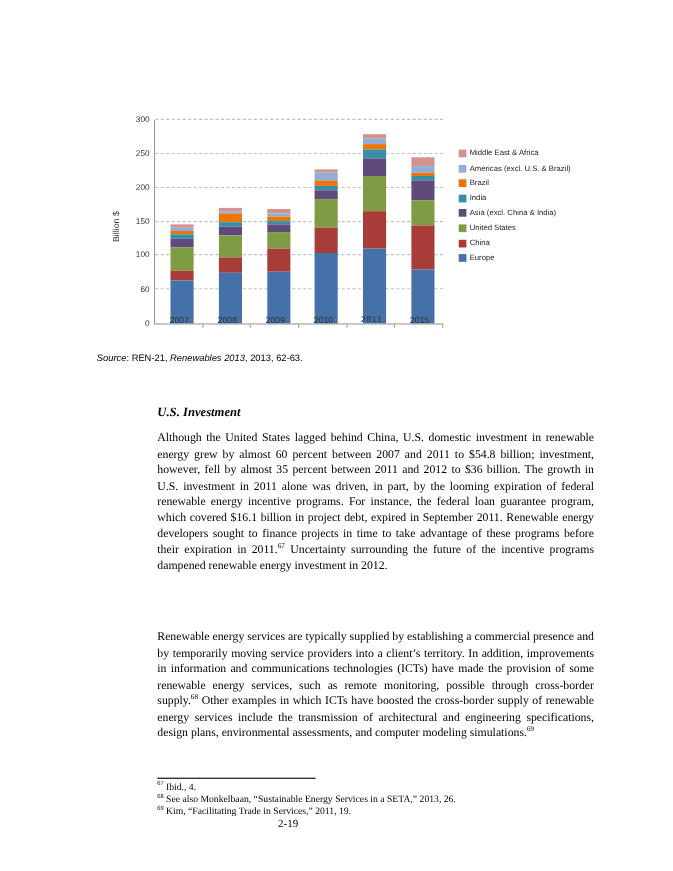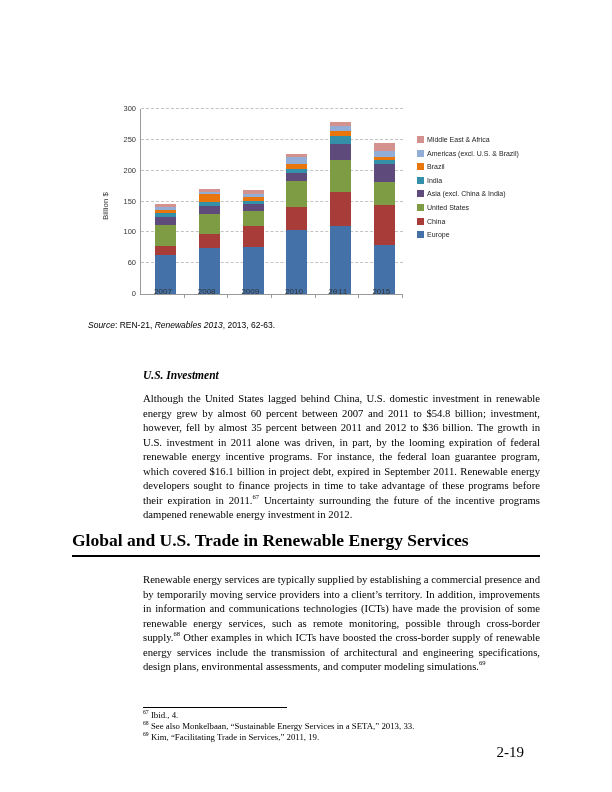--- a/index.html
+++ b/index.html
@@ -42,21 +42,21 @@
   #para2{top:572px;}
   .para sup{font-size:0.62em;line-height:0;vertical-align:super;}
 
   .h-trade{position:absolute;left:72px;top:530px;width:468px;
            font-size:17.5px;font-weight:bold;border-bottom:2px solid #000;padding-bottom:4px;}
 
   
   .fn-rule{position:absolute;left:143px;top:707px;width:144px;border-top:1px solid #000;}
   #footnotes{position:absolute;left:143px;top:710px;width:400px;font-size:8.8px;line-height:10.8px;}
   #footnotes sup{font-size:0.65em;line-height:0;vertical-align:super;}
-  .page-num{position:absolute;left:0;top:744px;width:524px;text-align:right;font-size:15px;}
+  .page-num{position:absolute;left:0;top:744px;width:524px;text-align:center;font-size:10px;}
 </style>
 </head>
 <body>
 
 <div id="page">
 
 
   <div class="y-axis-title">Billion $</div>
 
   <div id="plot">
@@ -183,25 +183,24 @@
     </div>
 
   <div class="source-line">
     <span class="it">Source</span><span>: REN-21, </span><span class="it">Renewables 2013</span><span>, 2013, 62-63.</span>
   </div>
 
   <div class="h-usinv">U.S. Investment</div>
 
   <div class="para" id="para1"><span>Although the United States lagged behind China, U.S. domestic investment in renewable energy grew by almost 60 percent between 2007 and 2011 to $54.8 billion; investment, however, fell by almost 35 percent between 2011 and 2012 to $36 billion. The growth in U.S. investment in 2011 alone was driven, in part, by the looming expiration of federal renewable energy incentive programs. For instance, the federal loan guarantee program, which covered $16.1 billion in project debt, expired in September 2011. Renewable energy developers sought to finance projects in time to take advantage of these programs before their expiration in 2011.</span><sup>67</sup><span> Uncertainty surrounding the future of the incentive programs dampened renewable energy investment in 2012.</span></div>
 
-  <div class="h-trade">Global and U.S. Trade in Renewable Energy Services</div>
 
   <div class="para" id="para2"><span>Renewable energy services are typically supplied by establishing a commercial presence and by temporarily moving service providers into a client’s territory. In addition, improvements in information and communications technologies (ICTs) have made the provision of some renewable energy services, such as remote monitoring, possible through cross-border supply.</span><sup>68</sup><span> Other examples in which ICTs have boosted the cross-border supply of renewable energy services include the transmission of architectural and engineering specifications, design plans, environmental assessments, and computer modeling simulations.</span><sup>69</sup></div>
 
   <div class="fn-rule"></div>
   <div id="footnotes">
       <div><sup>67</sup><span> Ibid., 4.</span></div>
-      <div><sup>68</sup><span> See also Monkelbaan, “Sustainable Energy Services in a SETA,” 2013, 33.</span></div>
+      <div><sup>68</sup><span> See also Monkelbaan, “Sustainable Energy Services in a SETA,” 2013, 26.</span></div>
       <div><sup>69</sup><span> Kim, “Facilitating Trade in Services,” 2011, 19.</span></div>
     </div>
 
   <div class="page-num">2-19</div>
 </div>
 
 </body></html>

